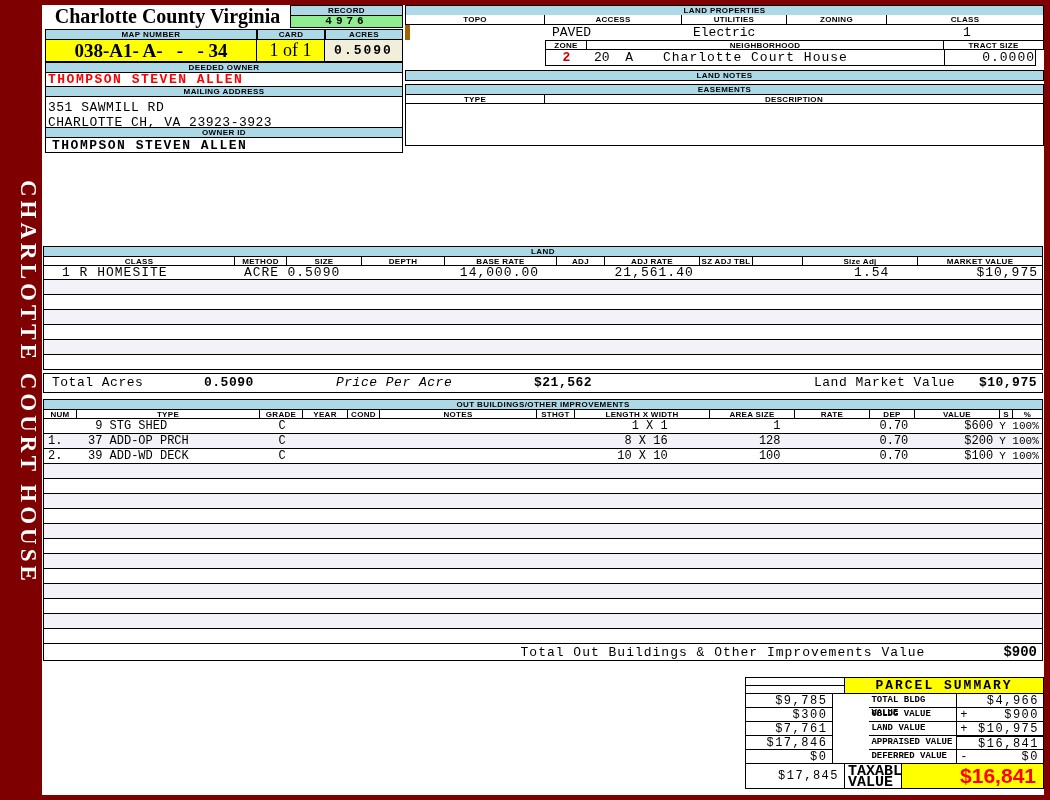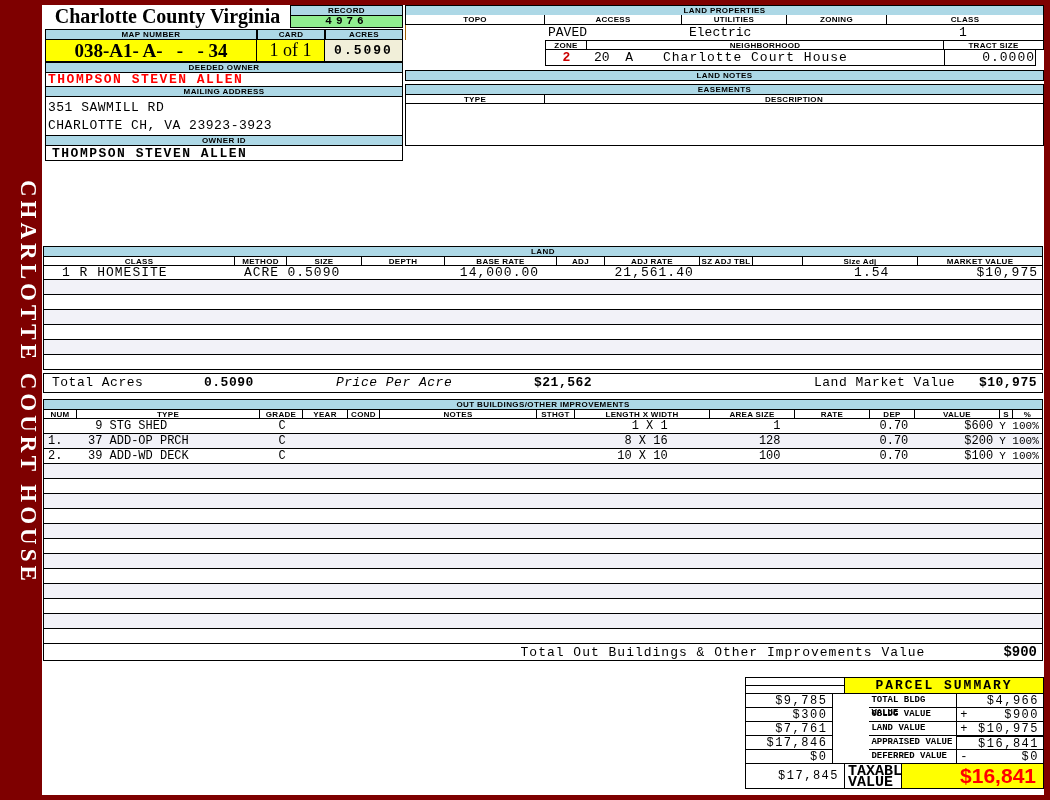--- a/index.html
+++ b/index.html
@@ -74,34 +74,34 @@
     width:78px; background:#F1EFD9;
     font-weight:bold; font-size:13px; line-height:21px; text-align:center; letter-spacing:2px;
   }
   .wide-bar { height:11px; line-height:10px; }
   .owner-row {
     border:1px solid #000; height:15px;
     font-weight:bold; font-size:13px; line-height:14px; letter-spacing:1.5px; padding-left:2px;
     white-space:pre;
   }
   .owner-red { color:#FF0000; }
-  .addr-box { border:1px solid #000; height:40px; padding:3px 0 2px 2px;
+  .addr-box { border:1px solid #000; height:32px; padding:3px 0 2px 2px;
     display:flex; flex-direction:column; justify-content:space-between;
     font-size:13px; letter-spacing:.5px; white-space:pre; }
   .ownerid-row {
     border:1px solid #000; height:16px;
     font-weight:bold; font-size:13px; line-height:15px; letter-spacing:1.5px; padding-left:6px;
   }
 
   
   .right-block { position:absolute; left:363px; top:0; width:639px; }
   .lp-heads { display:flex; height:10px; }
   .lp-heads .cell { border-top:none; }
   .c-topo{width:140px;} .c-access{width:137px;} .c-util{width:105px;} .c-zoning{width:100px;} .c-class{width:157px;}
-  .lp-vals { position:relative; height:15px; border-left:1px solid #a16207; border-right:1px solid #000; font-size:13px; }
+  .lp-vals { position:relative; height:15px; border-left:5px solid #a16207; border-right:1px solid #000; font-size:13px; }
   .lp-vals span { position:absolute; top:0; line-height:15px; }
   .zone-row { display:flex; margin-left:140px; }
   .z-zone{width:42px;} .z-neigh{width:357px;} .z-tract{width:100px;}
   .zone-heads { height:10px; }
   .zone-vals { display:flex; margin-left:140px; height:16px; font-size:13px; }
   .zv-zone { width:42px; text-align:center; color:#CC0000; font-weight:bold; line-height:16px;
      border-left:1px solid #000; border-bottom:1px solid #000; }
   .zv-neigh { width:357px; line-height:16px; white-space:pre; border-bottom:1px solid #000; }
   .zv-tract { width:92px; text-align:right; line-height:16px; letter-spacing:1px;
      border:1px solid #000; border-top:none; }

